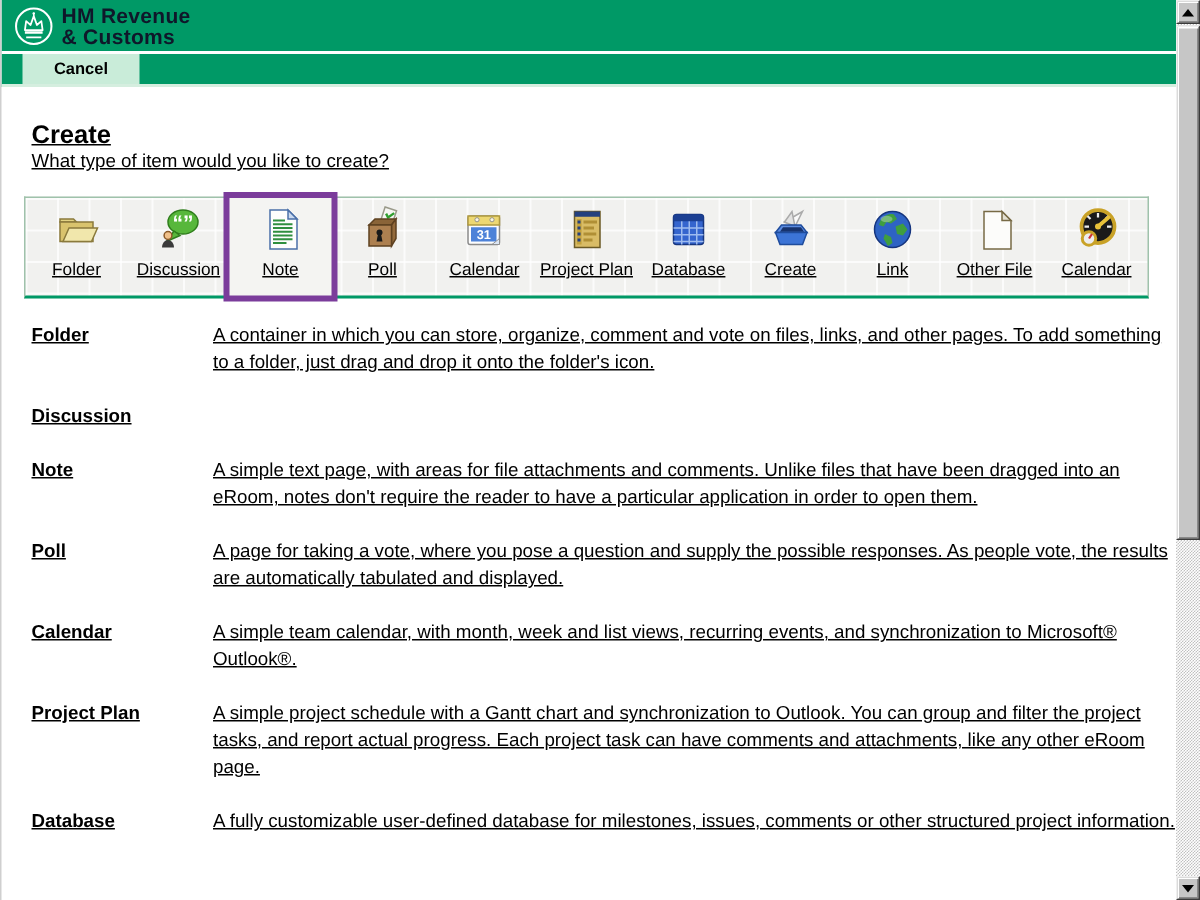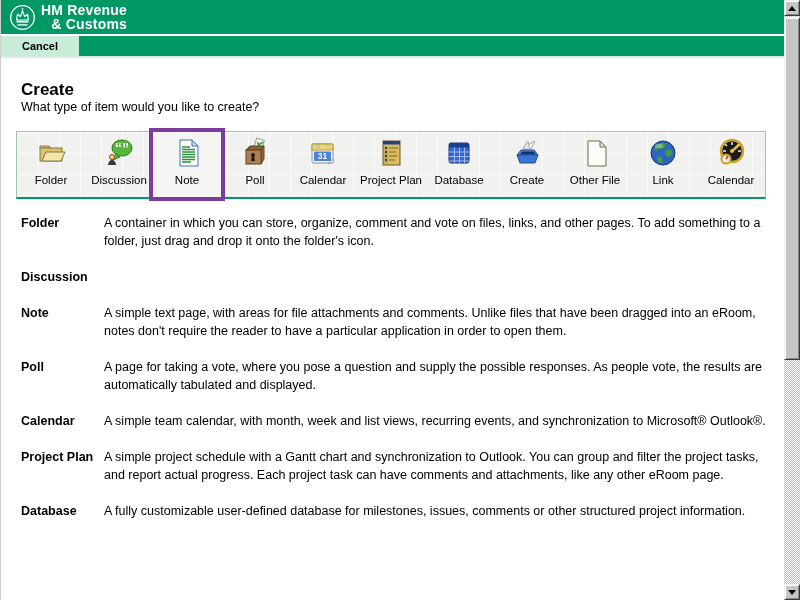--- a/index.html
+++ b/index.html
@@ -12,33 +12,33 @@
     position:absolute; top:0; left:0; width:784px; height:600px;
     border-left:1px solid #cfcfcf; background:#fff; overflow:hidden;
   }
 
   
   .banner {
     height:36px; background:var(--header-bg); display:flex; align-items:center;
     padding-left:8px; border-bottom:2px solid #fff;
   }
   .crown-logo { width:27px; height:27px; flex:0 0 auto; }
-  .brand { margin-left:5px; color:#ffffff; font-weight:bold; font-size:14px; line-height:14px; letter-spacing:.2px;text-align:right; }
+  .brand { margin-left:5px; color:#0f172a; font-weight:bold; font-size:14px; line-height:14px; letter-spacing:.2px; }
 
   .tabbar {
     height:22px; background:var(--tabbar-bg); border-bottom:2px solid #d5eedf;
-    display:flex; align-items:stretch; padding-left:0;
+    display:flex; align-items:stretch; padding-left:14px;
   }
   .cancel-tab {
     width:78px; background:var(--cancel-tab-bg); display:flex; align-items:center;
     justify-content:center; font-weight:bold; font-size:11px; cursor:default;
   }
 
   
-  .main { padding:0 0 0 20px; }
+  .main { padding:0 0 0 20px;text-decoration:underline; }
   h1.create-title { font-size:17px; font-weight:bold; margin-top:22px; }
   .question { font-size:12.5px; }
 
   
   .toolbar {
     margin-top:17px; margin-left:-5px; width:750px; height:68px;
     border:1px solid #9fc2ab; border-bottom:2px solid var(--tabbar-bg);
     background-color:var(--toolbar-bg);
     background-image:
       linear-gradient(to right, rgba(255,255,255,.75) 1px, transparent 1px),
@@ -54,21 +54,21 @@
   .cell .label { font-size:11.5px; margin-top:5px; white-space:nowrap; }
   .cell.selected {
     position:relative; z-index:2; background:#f4f4f2;
     box-shadow:0 0 0 4px var(--selection-purple);
   }
 
   
   .descriptions { margin-top:15px; }
   .desc-row { display:flex; margin-bottom:18px; }
   .desc-term { flex:0 0 83px; font-weight:bold; font-size:12.5px; line-height:18px; }
-  .desc-text { flex:1 1 auto; max-width:662px; font-size:12.5px; line-height:18px; }
+  .desc-text { flex:1 1 auto; max-width:662px; font-size:12.5px; line-height:18px;margin-left:38px; }
 
   
   .scrollbar {
     position:absolute; top:0; right:0; width:16px; height:600px;
     background-color:#fff;
     background-image:
       linear-gradient(45deg,#c0c0c0 25%,transparent 25%,transparent 75%,#c0c0c0 75%),
       linear-gradient(45deg,#c0c0c0 25%,transparent 25%,transparent 75%,#c0c0c0 75%);
     background-size:2px 2px; background-position:0 0,1px 1px;
   }
@@ -203,35 +203,35 @@
     <path d="M12 11l7 3-2-10z" fill="#e2e2e2" stroke="#aaa"></path>
     <path d="M6 18l4-5h13l4 5z" fill="#5b8be0" stroke="#1f4c9c"></path>
     <path d="M9 17.5h16l-2-3H11z" fill="#17336e"></path>
     <path d="M6 18l3 8h15l3-8z" fill="#3c74d6" stroke="#1f4c9c"></path>
   </svg></span>
     <span class="label">Create</span>
   </div>
 
   <div class="cell">
     <span class="icon-slot"><svg width="32" height="32" viewBox="0 0 32 32">
-    <path d="M9 4h12l6 6v19H9z" fill="#fcfcfa" stroke="#776a45"></path>
-    <path d="M21 4l6 6h-6z" fill="#e4e0d2" stroke="#776a45"></path>
-  </svg></span>
-    <span class="label">Other File</span>
-  </div>
-
-  <div class="cell">
-    <span class="icon-slot"><svg width="32" height="32" viewBox="0 0 32 32">
     <circle cx="16" cy="16" r="12" fill="#2e63c4" stroke="#16357e"></circle>
     <path d="M8 10c2-3 6-5 9-4l2 3-4 3-3-1-2 3-3-1z" fill="#3f9e3f"></path>
     <path d="M18 14l5-2 3 4-3 4-4-1z" fill="#3f9e3f"></path>
     <path d="M11 19l4 2 1 4-3 2-3-5z" fill="#3f9e3f"></path>
     <ellipse cx="12" cy="9" rx="4" ry="2.2" fill="rgba(255,255,255,.3)"></ellipse>
   </svg></span>
     <span class="label">Link</span>
+  </div>
+
+  <div class="cell">
+    <span class="icon-slot"><svg width="32" height="32" viewBox="0 0 32 32">
+    <path d="M9 4h12l6 6v19H9z" fill="#fcfcfa" stroke="#776a45"></path>
+    <path d="M21 4l6 6h-6z" fill="#e4e0d2" stroke="#776a45"></path>
+  </svg></span>
+    <span class="label">Other File</span>
   </div>
 
   <div class="cell">
     <span class="icon-slot"><svg width="32" height="32" viewBox="0 0 32 32">
     <circle cx="17" cy="14" r="11" fill="#1a1a1a" stroke="#c9a227" stroke-width="2.5"></circle>
     <path d="M17 5v3M24 7l-2 2M26 14h-3M10 7l2 2M8 14h3" stroke="#eee" stroke-width="1.5" fill="none"></path>
     <path d="M17 14l7-6" stroke="#e8c23a" stroke-width="2.5" stroke-linecap="round"></path>
     <circle cx="17" cy="14" r="2" fill="#e8c23a"></circle>
     <circle cx="11" cy="22" r="4.5" fill="#ededed" stroke="#c9a227" stroke-width="2"></circle>
     <path d="M11 22l2-3" stroke="#c33" stroke-width="1.5"></path>

